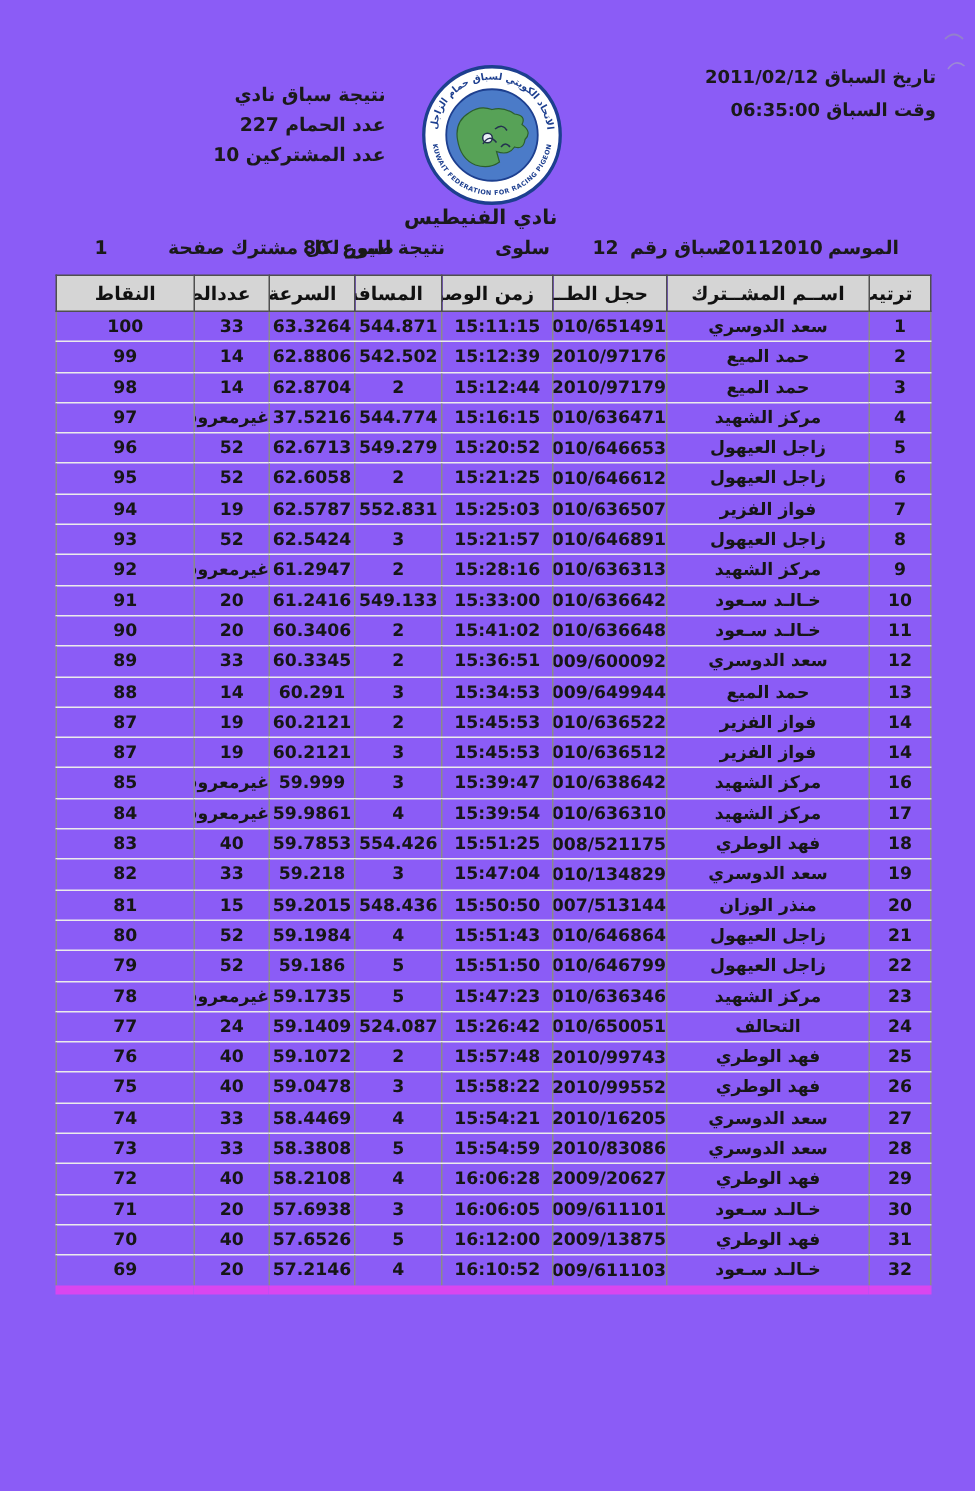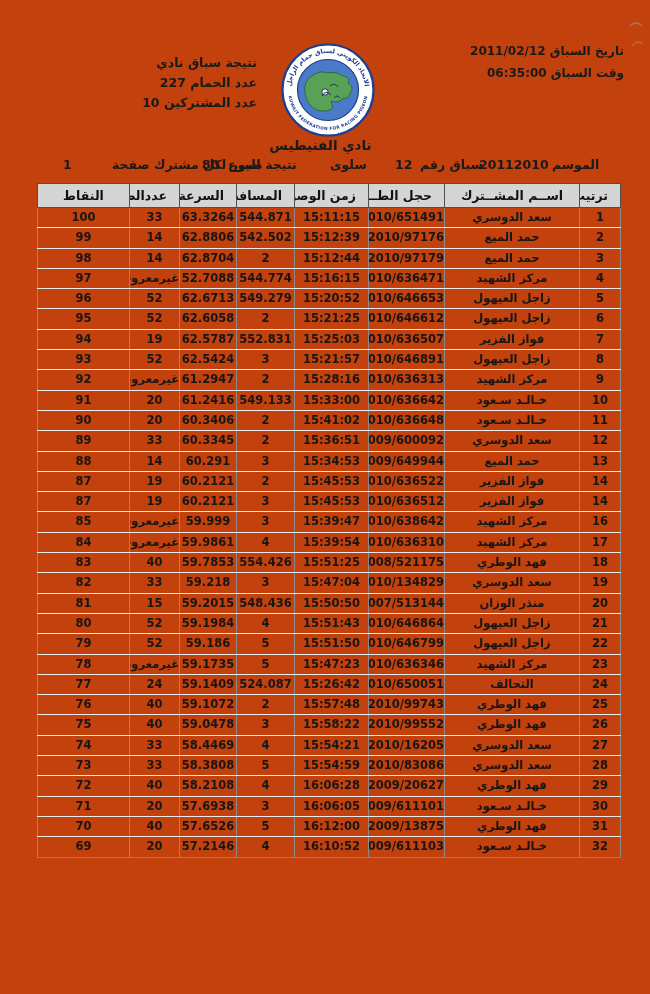--- a/index.html
+++ b/index.html
@@ -1,20 +1,20 @@
 <!DOCTYPE html>
 <html><head>
 <meta charset="utf-8">
 <style>
   html,body{margin:0;padding:0;}
   body{
     width:650px;height:994px;background:#ffffff;
     font-family:"DejaVu Sans",sans-serif;color:#1a1a1a;position:relative;
   }
-  .page{position:absolute;inset:0;background:#c2410c;overflow:hidden;}
+  .page{position:absolute;inset:0;background:#8b5cf6;overflow:hidden;}
 
   
   .top-right{
     position:absolute;top:40px;right:26px;width:220px;
     direction:rtl;text-align:right;font-size:12px;font-weight:bold;line-height:22px;
     white-space:nowrap;
   }
   .top-left{
     position:absolute;top:53px;left:120px;width:137px;
     direction:rtl;text-align:right;font-size:12.5px;font-weight:bold;line-height:20px;
@@ -46,21 +46,21 @@
     background:#d5d5d5;border:1px solid #4f4f4f;
     font-size:12.5px;font-weight:bold;height:23px;padding:0 12px;
     white-space:nowrap;overflow:hidden;color:#111;
   }
   table.results td{
     border-left:1px solid #8a8a8a;border-right:1px solid #8a8a8a;
     border-bottom:1px solid #ebebeb;
     font-size:11.5px;font-weight:700;height:19.3px;line-height:19.3px;
     padding:0;text-align:center;white-space:nowrap;overflow:hidden;color:#161616;
   }
-  table.results tr:last-child td{border-bottom:1px solid #d946ef;}
+  table.results tr:last-child td{border-bottom:6px solid #d946ef;}
   td.col-ring{text-align:right;padding-right:5px;font-size:11px;}
   td.col-speed{text-align:right;padding-right:4px;}
 
   .pen-mark{position:absolute;left:626px;top:18px;opacity:.55;}
 </style>
 </head>
 <body>
 
 <div class="page">
 
@@ -164,21 +164,21 @@
           <td class="col-speed">62.8704</td>
           <td class="col-birds">14</td>
           <td class="col-points">98</td>
         </tr>
         <tr>
           <td class="col-rank">4</td>
           <td class="col-name">مركز الشهيد</td>
           <td class="col-ring">2010/636471</td>
           <td class="col-arrival">15:16:15</td>
           <td class="col-distance">544.774</td>
-          <td class="col-speed">52.7088</td>
+          <td class="col-speed">37.5216</td>
           <td class="col-birds">غيرمعروف</td>
           <td class="col-points">97</td>
         </tr>
         <tr>
           <td class="col-rank">5</td>
           <td class="col-name">زاجل العيهول</td>
           <td class="col-ring">2010/646653</td>
           <td class="col-arrival">15:20:52</td>
           <td class="col-distance">549.279</td>
           <td class="col-speed">62.6713</td>

